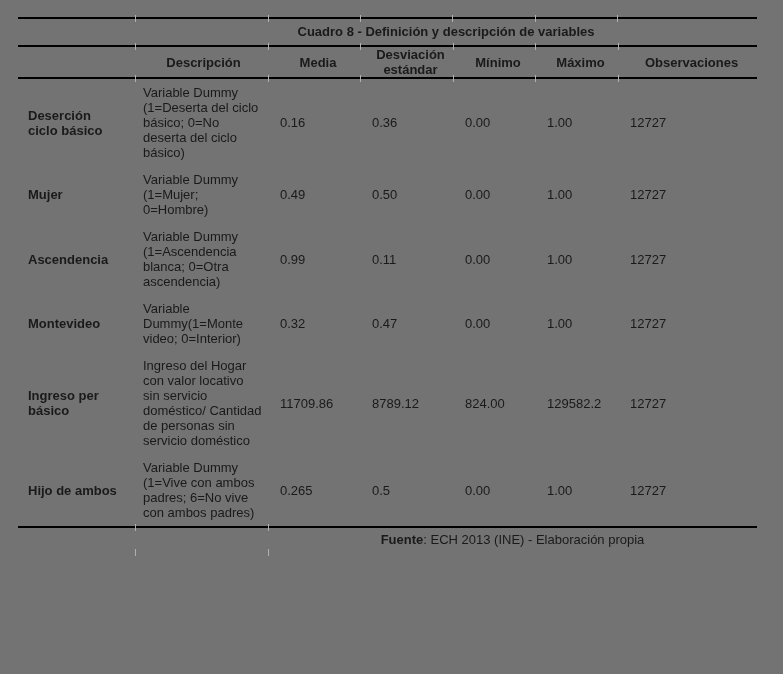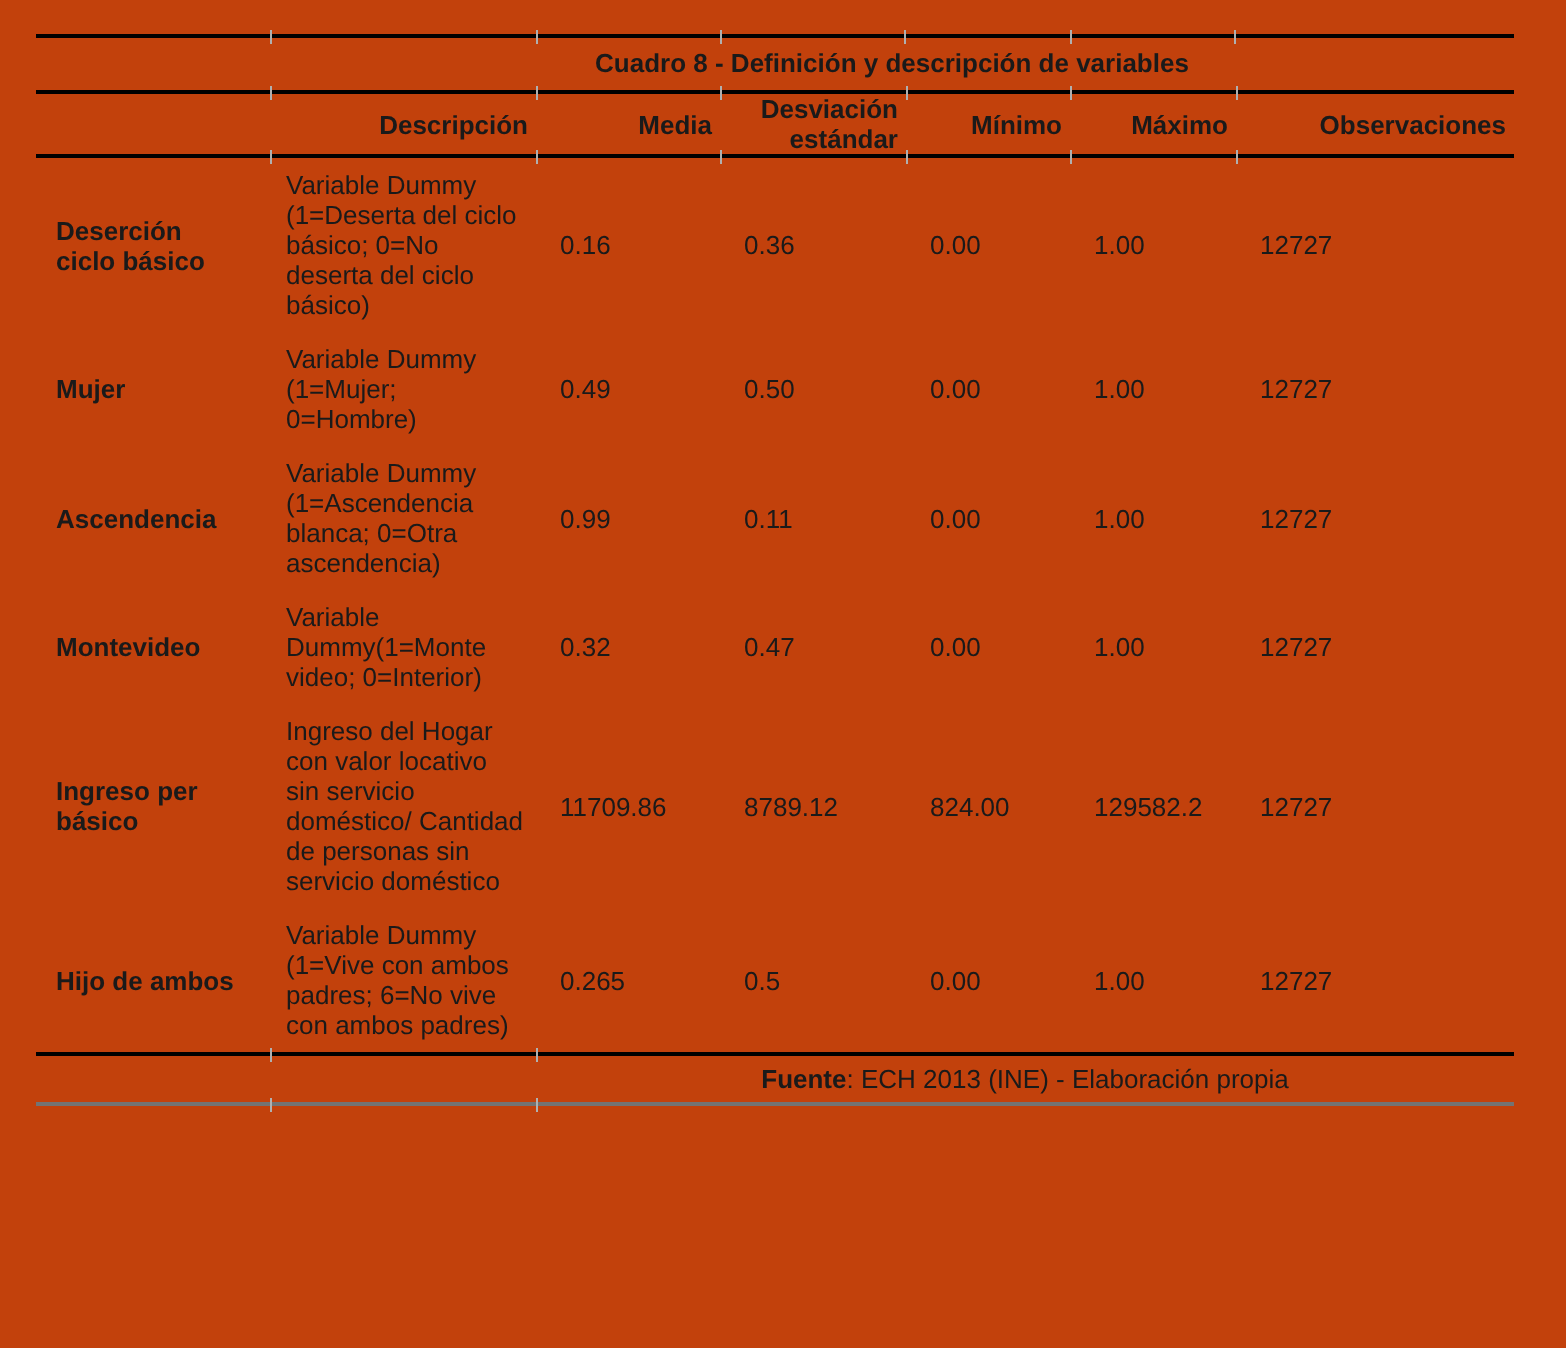--- a/index.html
+++ b/index.html
@@ -1,20 +1,20 @@
 <!DOCTYPE html>
 <html><head>
 <meta charset="utf-8">
 <style>
   html, body { margin: 0; padding: 0; background: #ffffff; }
   .page {
     position: relative;
     width: 783px;
     height: 674px;
-    background: #c2410c;
+    background: #737373;
     font-family: "Liberation Sans", sans-serif;
     color: #1a1a1a;
     overflow: hidden;
   }
   .table-wrap {
     position: absolute;
     left: 18px;
     top: 17px;
     width: 739px;
   }
@@ -42,21 +42,21 @@
     table-layout: fixed;
     width: 739px;
     font-size: 13px;
     line-height: 15px;
   }
   thead th {
     position: relative;
     border-top: 2px solid #000000;
     border-bottom: 2px solid #000000;
     font-weight: bold;
-    text-align: right;
+    text-align: center;
     vertical-align: middle;
     height: 30px;
     padding: 0 4px 0 8px;
   }
   thead th.num-col { padding-left: 12px; }
   thead th:nth-child(n+2)::before,
   thead th:nth-child(n+2)::after {
     content: "";
     position: absolute;
     left: -0.5px;

